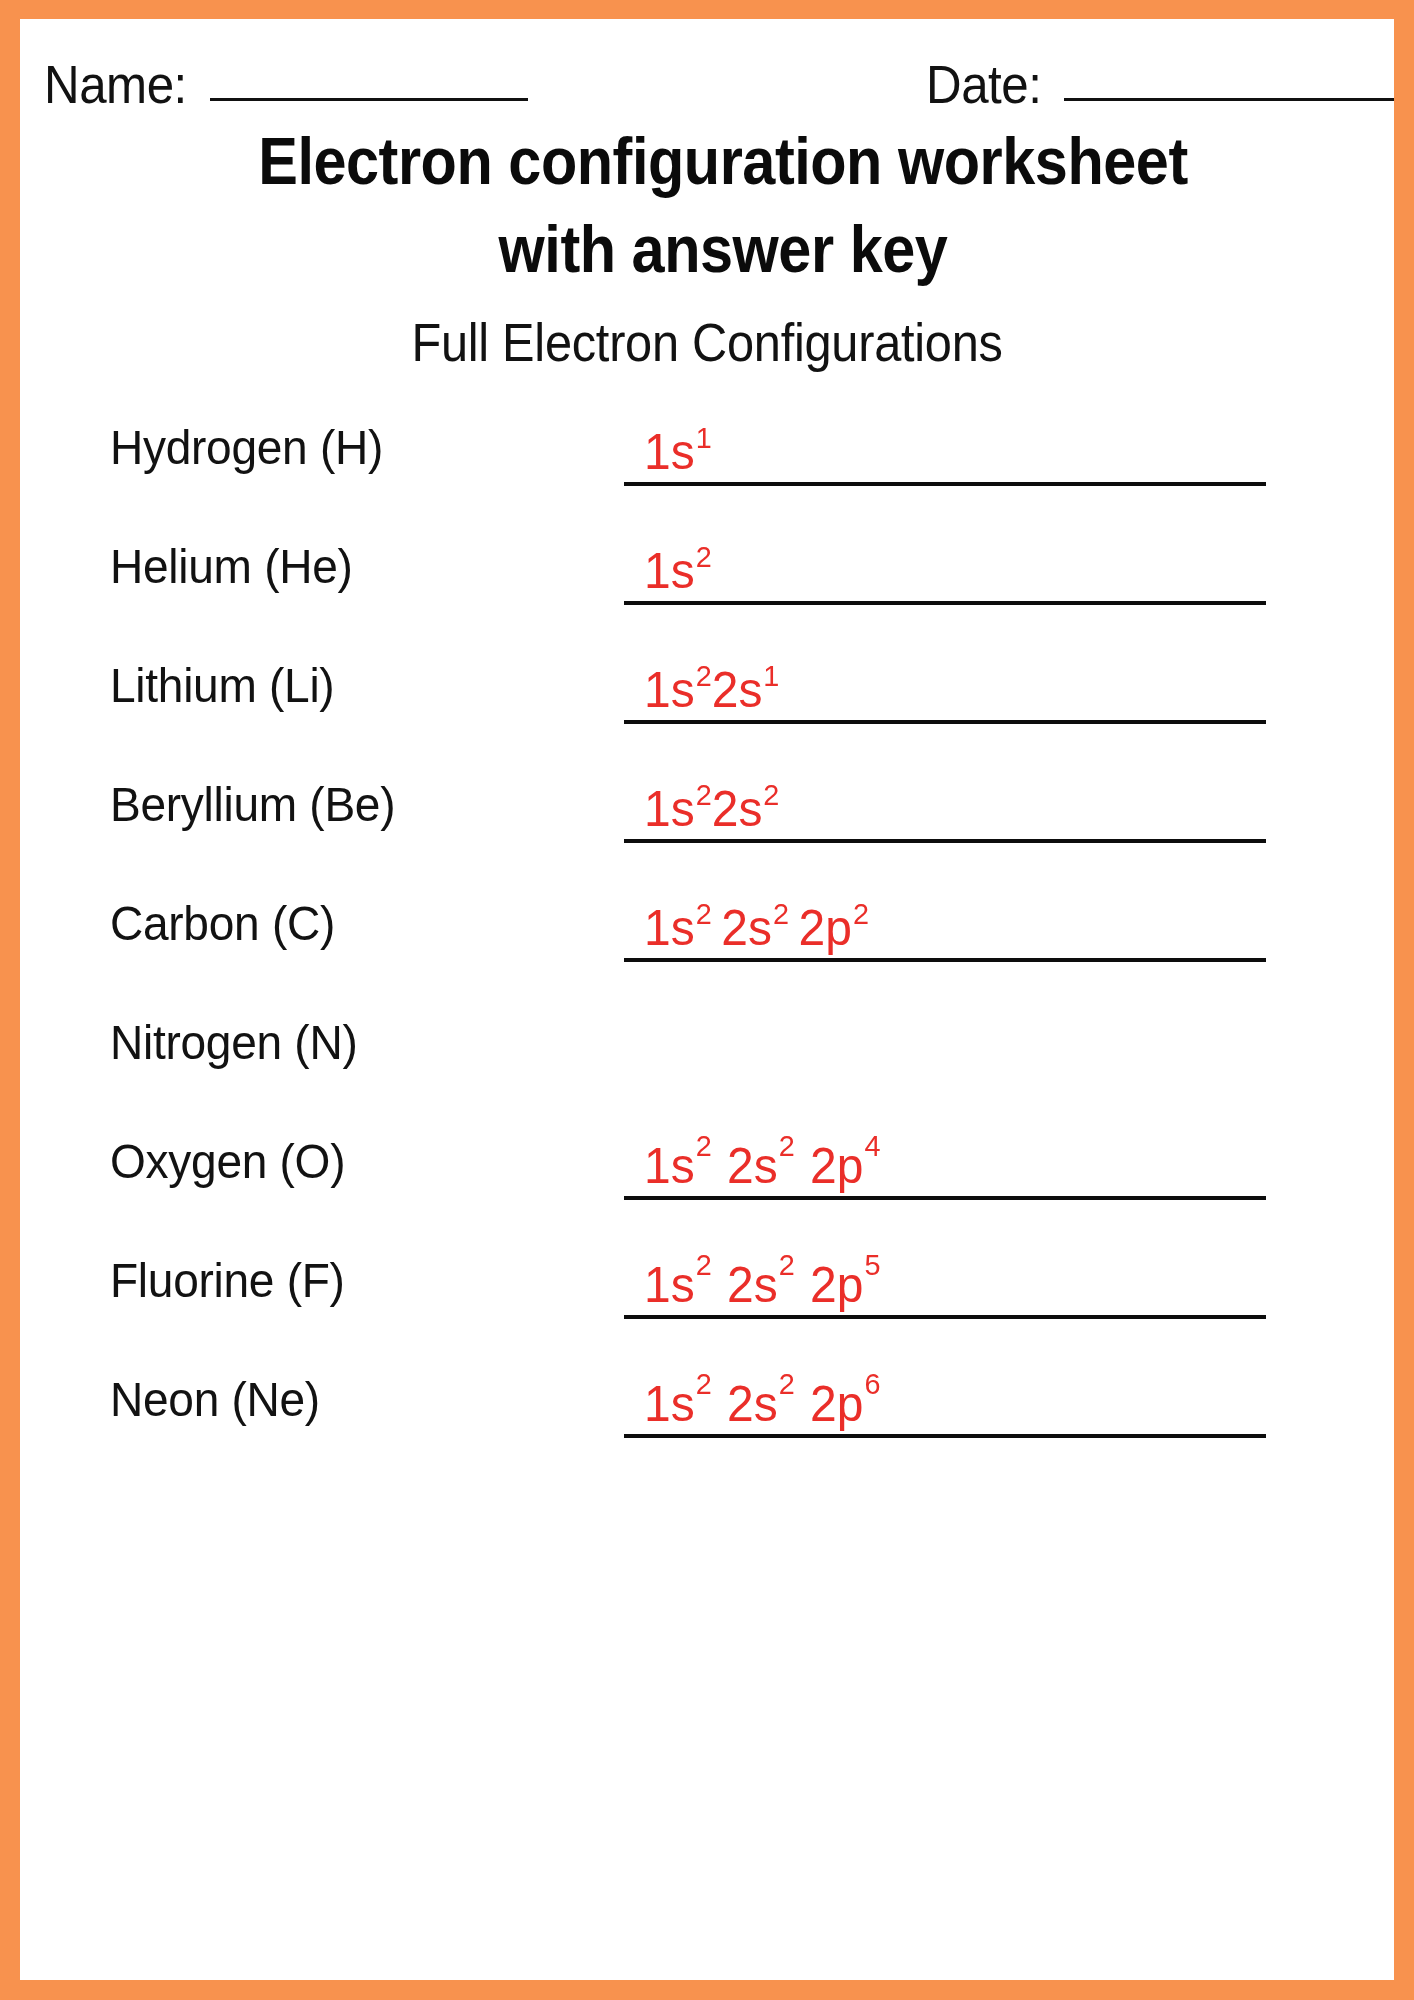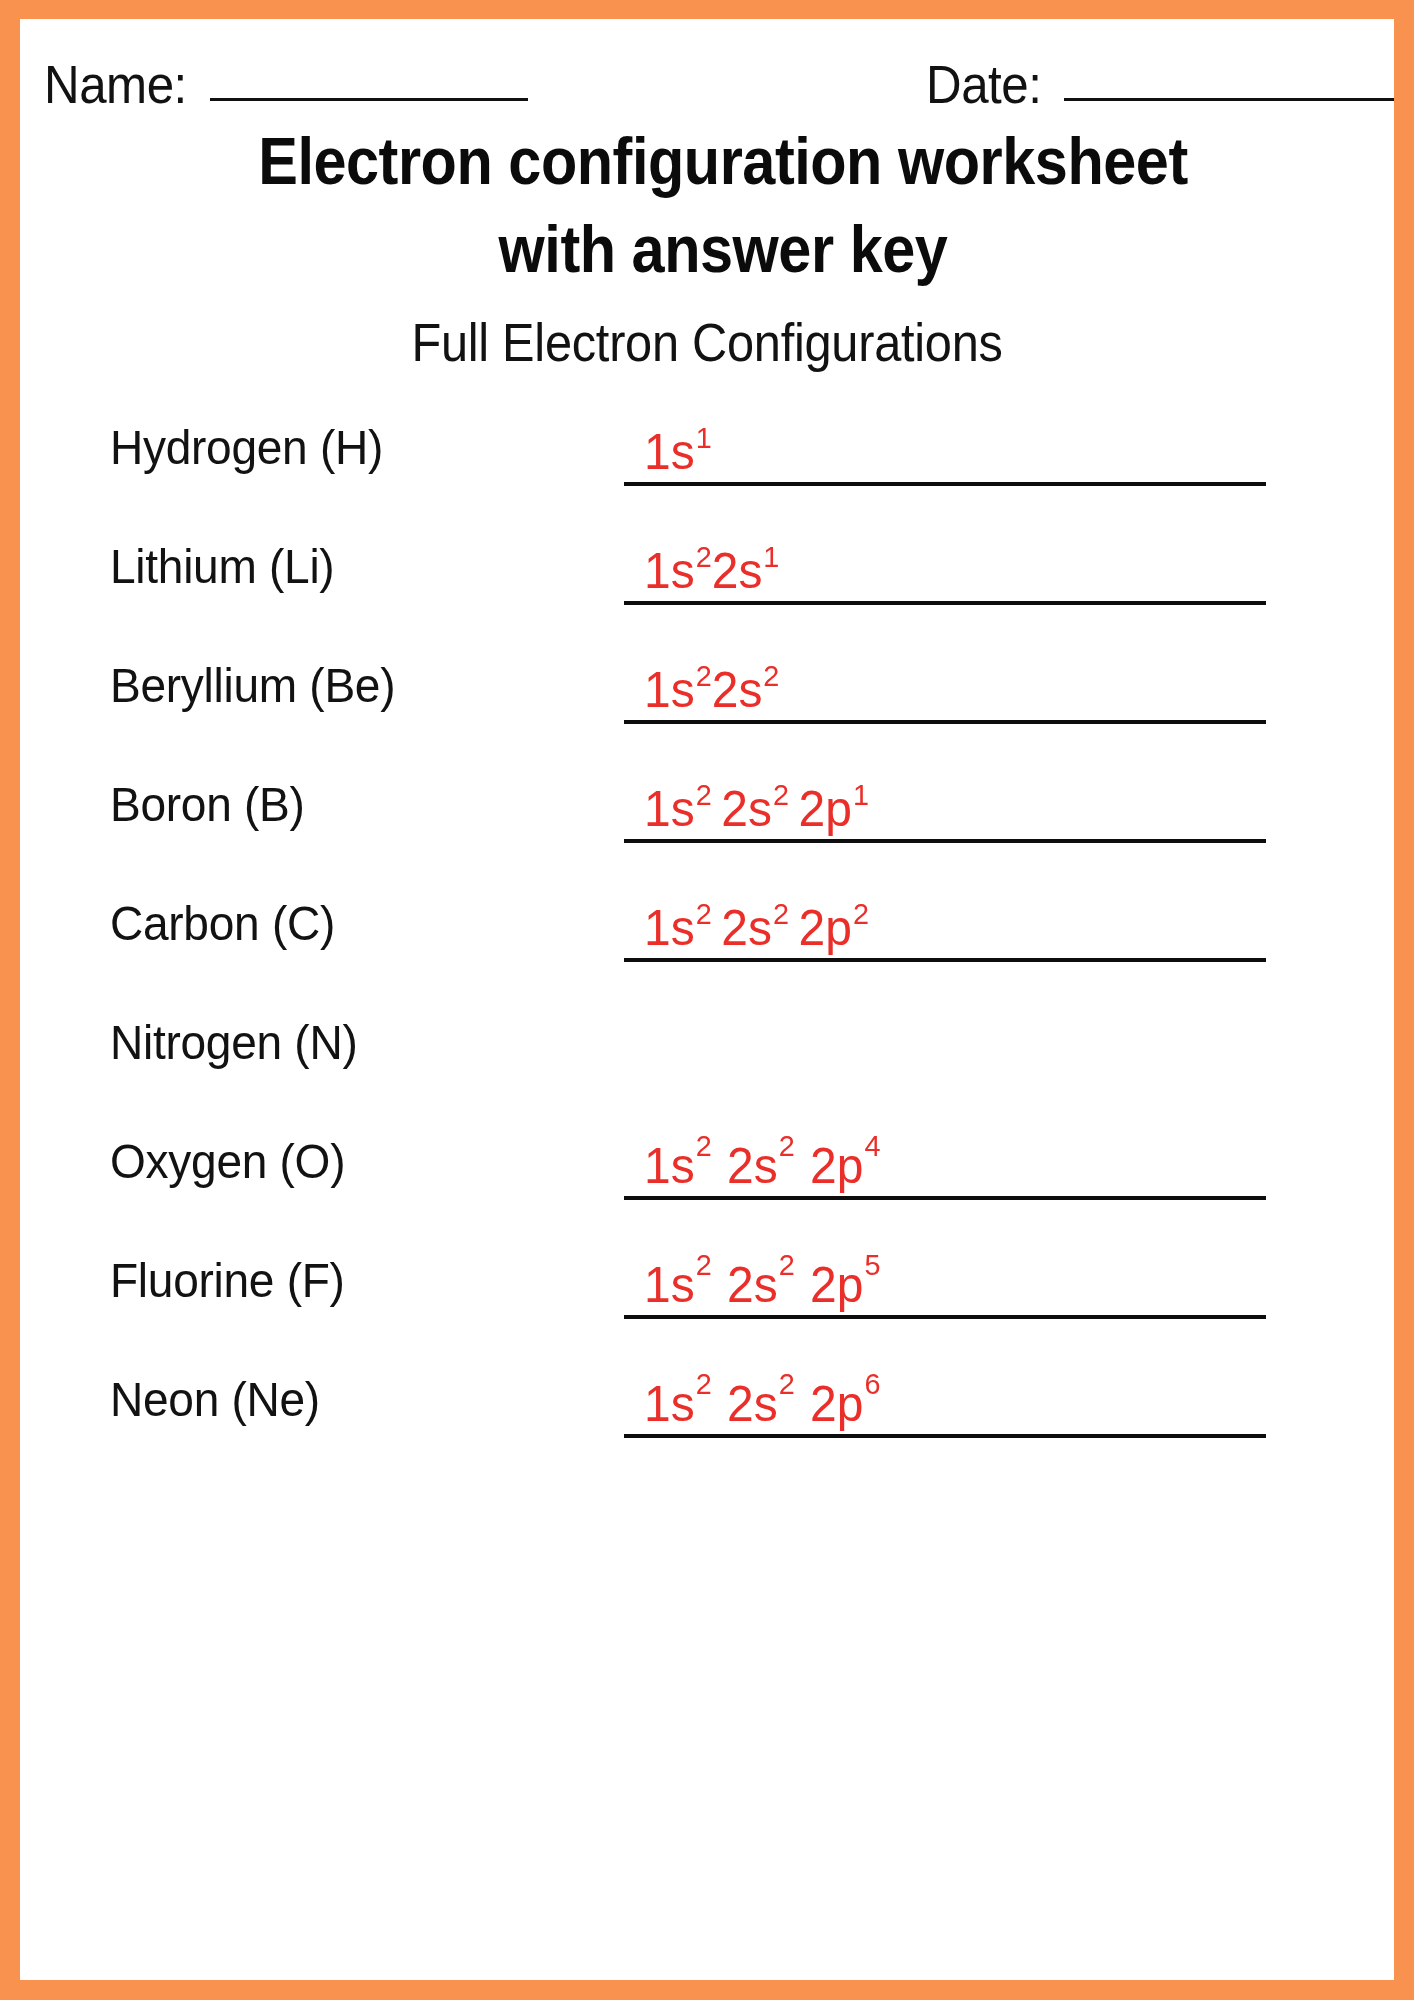--- a/index.html
+++ b/index.html
@@ -188,37 +188,37 @@
 
     <div class="rows" id="rows-container">
         <div class="row">
           <div class="el-name">Hydrogen (H)</div>
           <div class="answer-zone">
             <div class="config"><span class="grp"><span>1s</span><sup>1</sup></span></div>
             <div class="answer-rule"></div>
           </div>
         </div>
         <div class="row">
+          <div class="el-name">Helium (He)</div>
+          <div class="answer-zone">
+            <div class="config"><span class="grp"><span>1s</span><sup>2</sup></span></div>
+            <div class="answer-rule"></div>
+          </div>
+        </div>
+        <div class="row">
           <div class="el-name">Lithium (Li)</div>
           <div class="answer-zone">
             <div class="config"><span class="grp"><span>1s</span><sup>2</sup></span><span class="grp"><span>2s</span><sup>1</sup></span></div>
             <div class="answer-rule"></div>
           </div>
         </div>
         <div class="row">
           <div class="el-name">Beryllium (Be)</div>
           <div class="answer-zone">
             <div class="config"><span class="grp"><span>1s</span><sup>2</sup></span><span class="grp"><span>2s</span><sup>2</sup></span></div>
-            <div class="answer-rule"></div>
-          </div>
-        </div>
-        <div class="row">
-          <div class="el-name">Boron (B)</div>
-          <div class="answer-zone">
-            <div class="config"><span class="grp"><span>1s</span><sup>2</sup></span><span class="sep"></span><span class="grp"><span>2s</span><sup>2</sup></span><span class="sep"></span><span class="grp"><span>2p</span><sup>1</sup></span></div>
             <div class="answer-rule"></div>
           </div>
         </div>
         <div class="row">
           <div class="el-name">Carbon (C)</div>
           <div class="answer-zone">
             <div class="config"><span class="grp"><span>1s</span><sup>2</sup></span><span class="sep"></span><span class="grp"><span>2s</span><sup>2</sup></span><span class="sep"></span><span class="grp"><span>2p</span><sup>2</sup></span></div>
             <div class="answer-rule"></div>
           </div>
         </div>

